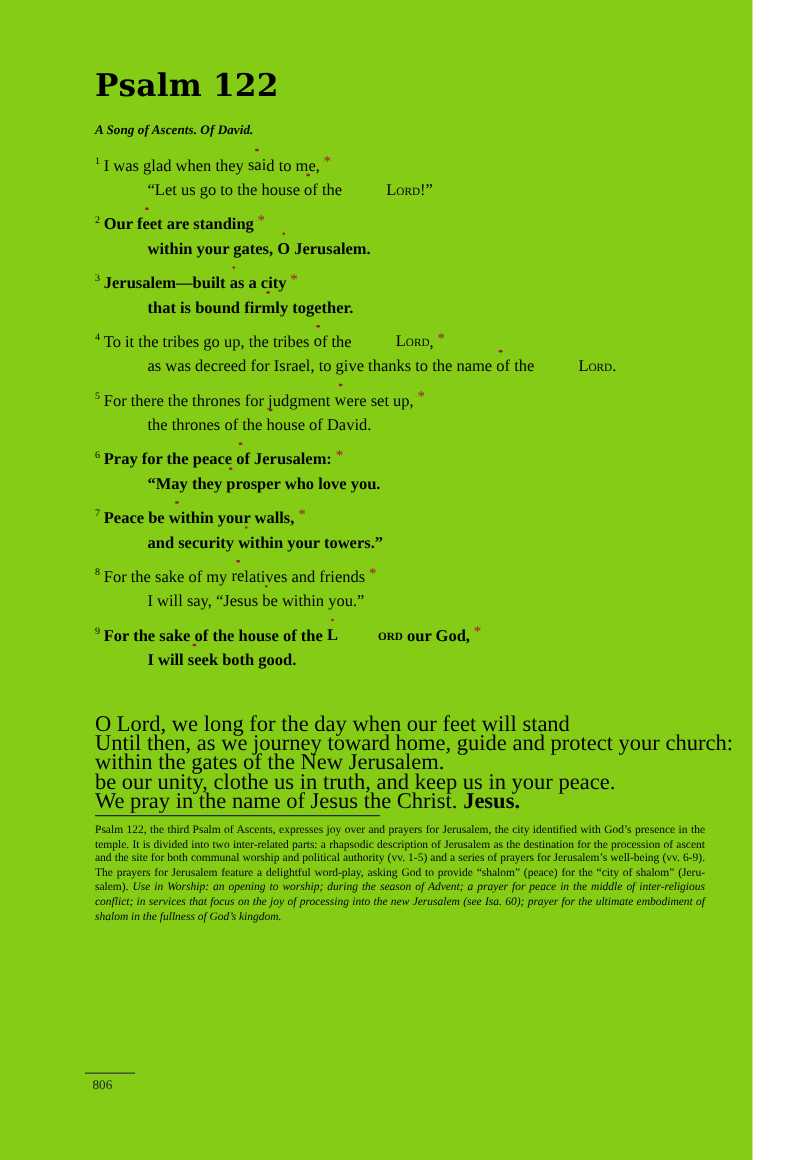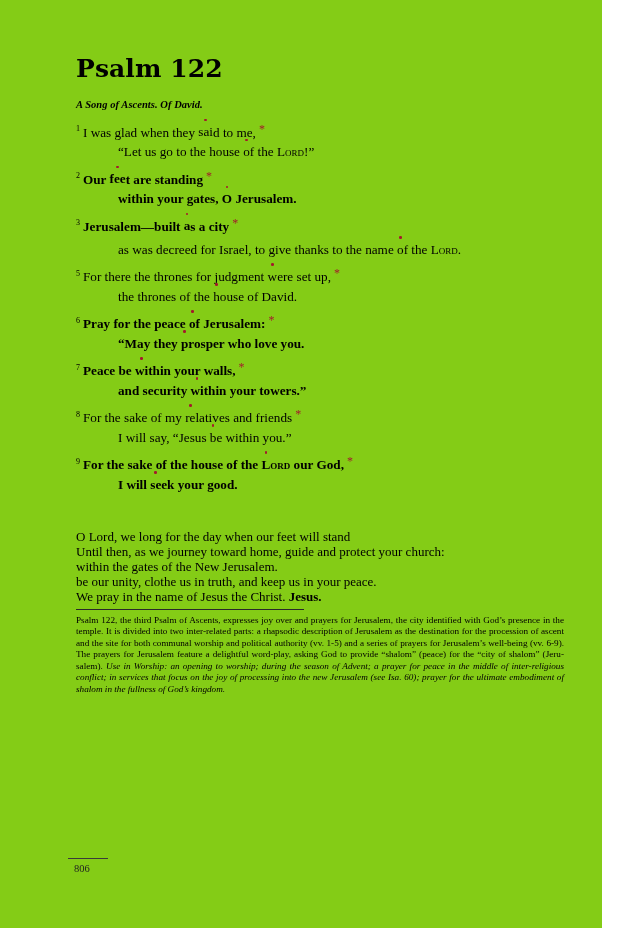--- a/index.html
+++ b/index.html
@@ -69,20 +69,21 @@
   .vnum {
     font-size: 8px;
     vertical-align: 5px;
     font-weight: 400;
     margin-right: 3px;
   }
   .verse.bold .vnum { font-weight: 400; }
 
   .sc {
     font-variant: small-caps;
+    margin-left: 32px;
   }
 
   
   .pt {
     position: relative;
   }
   .pt::after {
     content: "";
     position: absolute;
     left: 50%;
@@ -98,21 +99,21 @@
     color: #a4192c;
     font-size: 12px;
     vertical-align: 3.5px;
     margin-left: 3px;
     font-weight: 400;
   }
 
   
   .prayer {
     margin-top: 34px;
-    font-size: 13px;
+    font-size: 18px;
     line-height: 15.2px;
   }
   .prayer div { white-space: nowrap; }
   .prayer b { font-weight: 700; }
 
   
   .footnote-wrap {
     margin-top: 4px;
   }
   .footnote-rule {
@@ -175,23 +176,29 @@
         </div>
         <div class="vline b">
           <span>within your gates, </span><span class="pt">O</span><span> Jerusalem.</span>
         </div>
       </div>
 
       <div class="verse bold">
         <div class="vline a">
           <span class="vnum">3</span><span>Jerusalem—built </span><span class="pt">a</span><span>s a city</span><span class="ast">*</span>
         </div>
-      </div>
-
-      <div class="verse">
+        <div class="vline b">
+          <span>that is bound fir</span><span class="pt">m</span><span>ly together.</span>
+        </div>
+      </div>
+
+      <div class="verse">
+        <div class="vline a">
+          <span class="vnum">4</span><span>To it the tribes go up, the tribes </span><span class="pt">o</span><span>f the </span><span class="sc">Lord</span><span>,</span><span class="ast">*</span>
+        </div>
         <div class="vline b">
           <span>as was decreed for Israel, to give thanks to the name </span><span class="pt">o</span><span>f the </span><span class="sc">Lord</span><span>.</span>
         </div>
       </div>
 
       <div class="verse">
         <div class="vline a">
           <span class="vnum">5</span><span>For there the thrones for judgment </span><span class="pt">w</span><span>ere set up,</span><span class="ast">*</span>
         </div>
         <div class="vline b">
@@ -224,21 +231,21 @@
         <div class="vline b">
           <span>I will say, “Jesus </span><span class="pt">b</span><span>e within you.”</span>
         </div>
       </div>
 
       <div class="verse bold">
         <div class="vline a">
           <span class="vnum">9</span><span>For the sake of the house of the </span><span class="pt">L</span><span class="sc">ord</span><span> our God,</span><span class="ast">*</span>
         </div>
         <div class="vline b">
-          <span>I will </span><span class="pt">se</span><span>ek your good.</span>
+          <span>I will </span><span class="pt">se</span><span>ek both good.</span>
         </div>
       </div>
 
     </div>
 
     <div class="prayer">
       <div>O Lord, we long for the day when our feet will stand</div>
       <div>Until then, as we journey toward home, guide and protect your church:</div>
       <div>within the gates of the New Jerusalem.</div>
       <div>be our unity, clothe us in truth, and keep us in your peace.</div>

